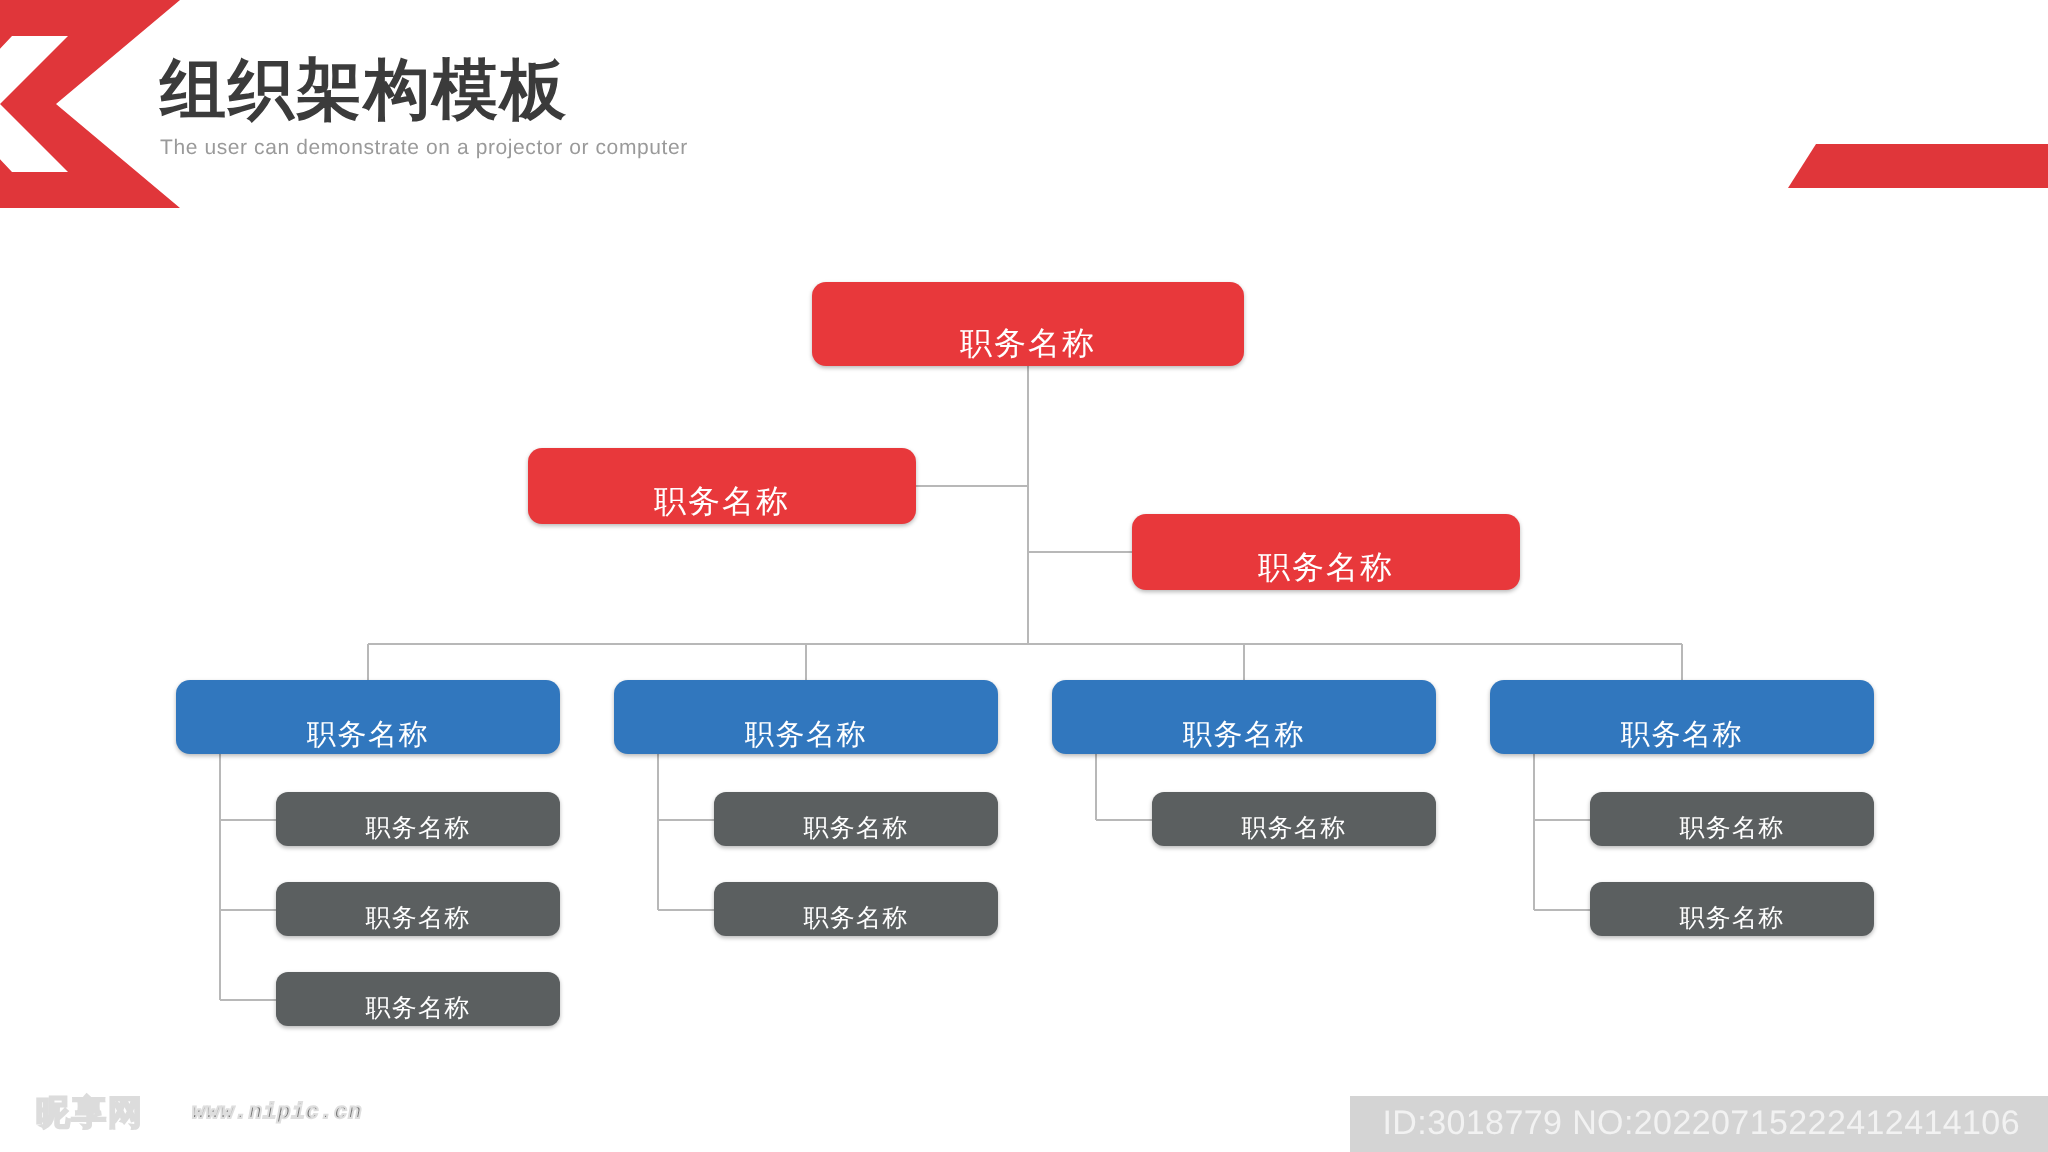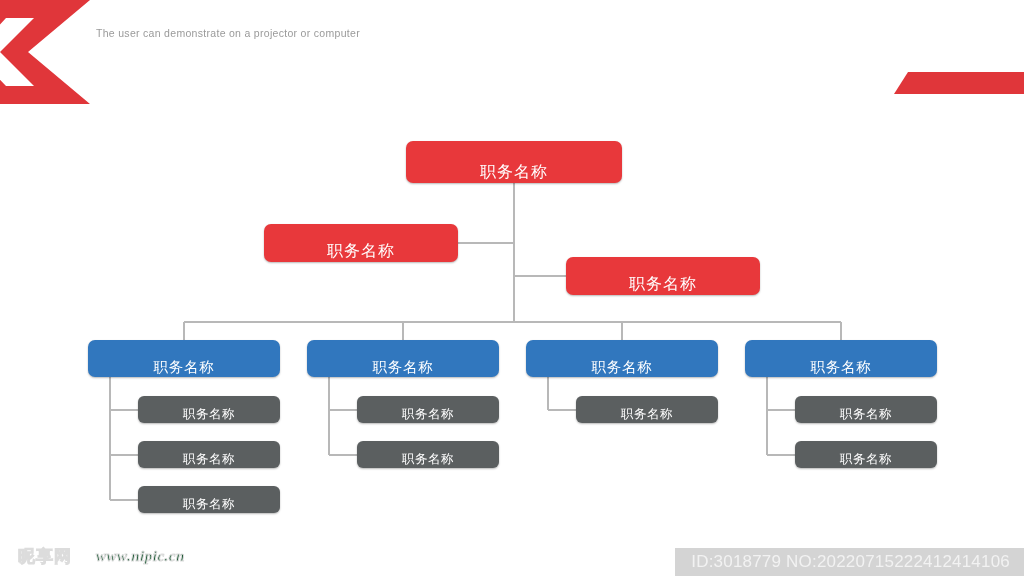--- a/index.html
+++ b/index.html
@@ -48,21 +48,20 @@
     line-height: 1.25;
     white-space: nowrap;
   }
   .title-sub {
     margin-top: 3px;
     font-family: "Liberation Sans", sans-serif;
     font-size: 10.5px;
     color: #9a9a9a;
     letter-spacing: 0.3px;
     white-space: nowrap;
-    margin-left: 16px;
   }
 
   
   #chart-canvas {
     position: absolute;
     left: 0;
     top: 0;
     width: 1024px;
     height: 576px;
   }
@@ -108,25 +107,25 @@
   }
   .wm-cn {
     font-family: "DejaVu Sans", sans-serif;
     font-size: 17px;
     font-weight: bold;
     color: #ffffff;
     -webkit-text-stroke: 1px #dcdcdc;
     letter-spacing: 1px;
   }
   .wm-url {
-    font-family: Liberation Serif, serif;
-    font-size: 15px;
+    font-family: Liberation Mono, monospace;
+    font-size: 11px;
     font-style: italic;
     font-weight: bold;
-    color: #14532d;
+    color: #737373;
     -webkit-text-stroke: 1px #dedede;
     letter-spacing: 0.5px;
   }
   .footer-idbar {
     position: absolute;
     right: 0px;
     bottom: 0px;
     height: 28px;
     padding: 0 14px 0 16px;
     display: flex;
@@ -151,20 +150,21 @@
   </svg>
   <svg class="header-chevron" viewBox="0 0 96 104" preserveAspectRatio="none" style="pointer-events:none;">
     <path d="M 12,18 L 40,18 L 6,52 L 40,86 L 12,86 L -20,52 Z" fill="#ffffff"></path>
   </svg>
 
   <svg class="header-bar-right" viewBox="0 0 130 22" preserveAspectRatio="none">
     <polygon points="14,0 130,0 130,22 0,22" fill="#e0363a"></polygon>
   </svg>
 
   <div class="title-block">
+    <div class="title-main">组织架构模板</div>
     <div class="title-sub">The user can demonstrate on a projector or computer</div>
   </div>
 
   <svg id="chart-canvas" viewBox="0 0 1024 576">
     <g stroke="#b8b8b8" stroke-width="1.4" fill="none" shape-rendering="crispEdges">
 
       <line x1="514" y1="183" x2="514" y2="322"></line>
 
       <line x1="514" y1="243" x2="458" y2="243"></line>
 

